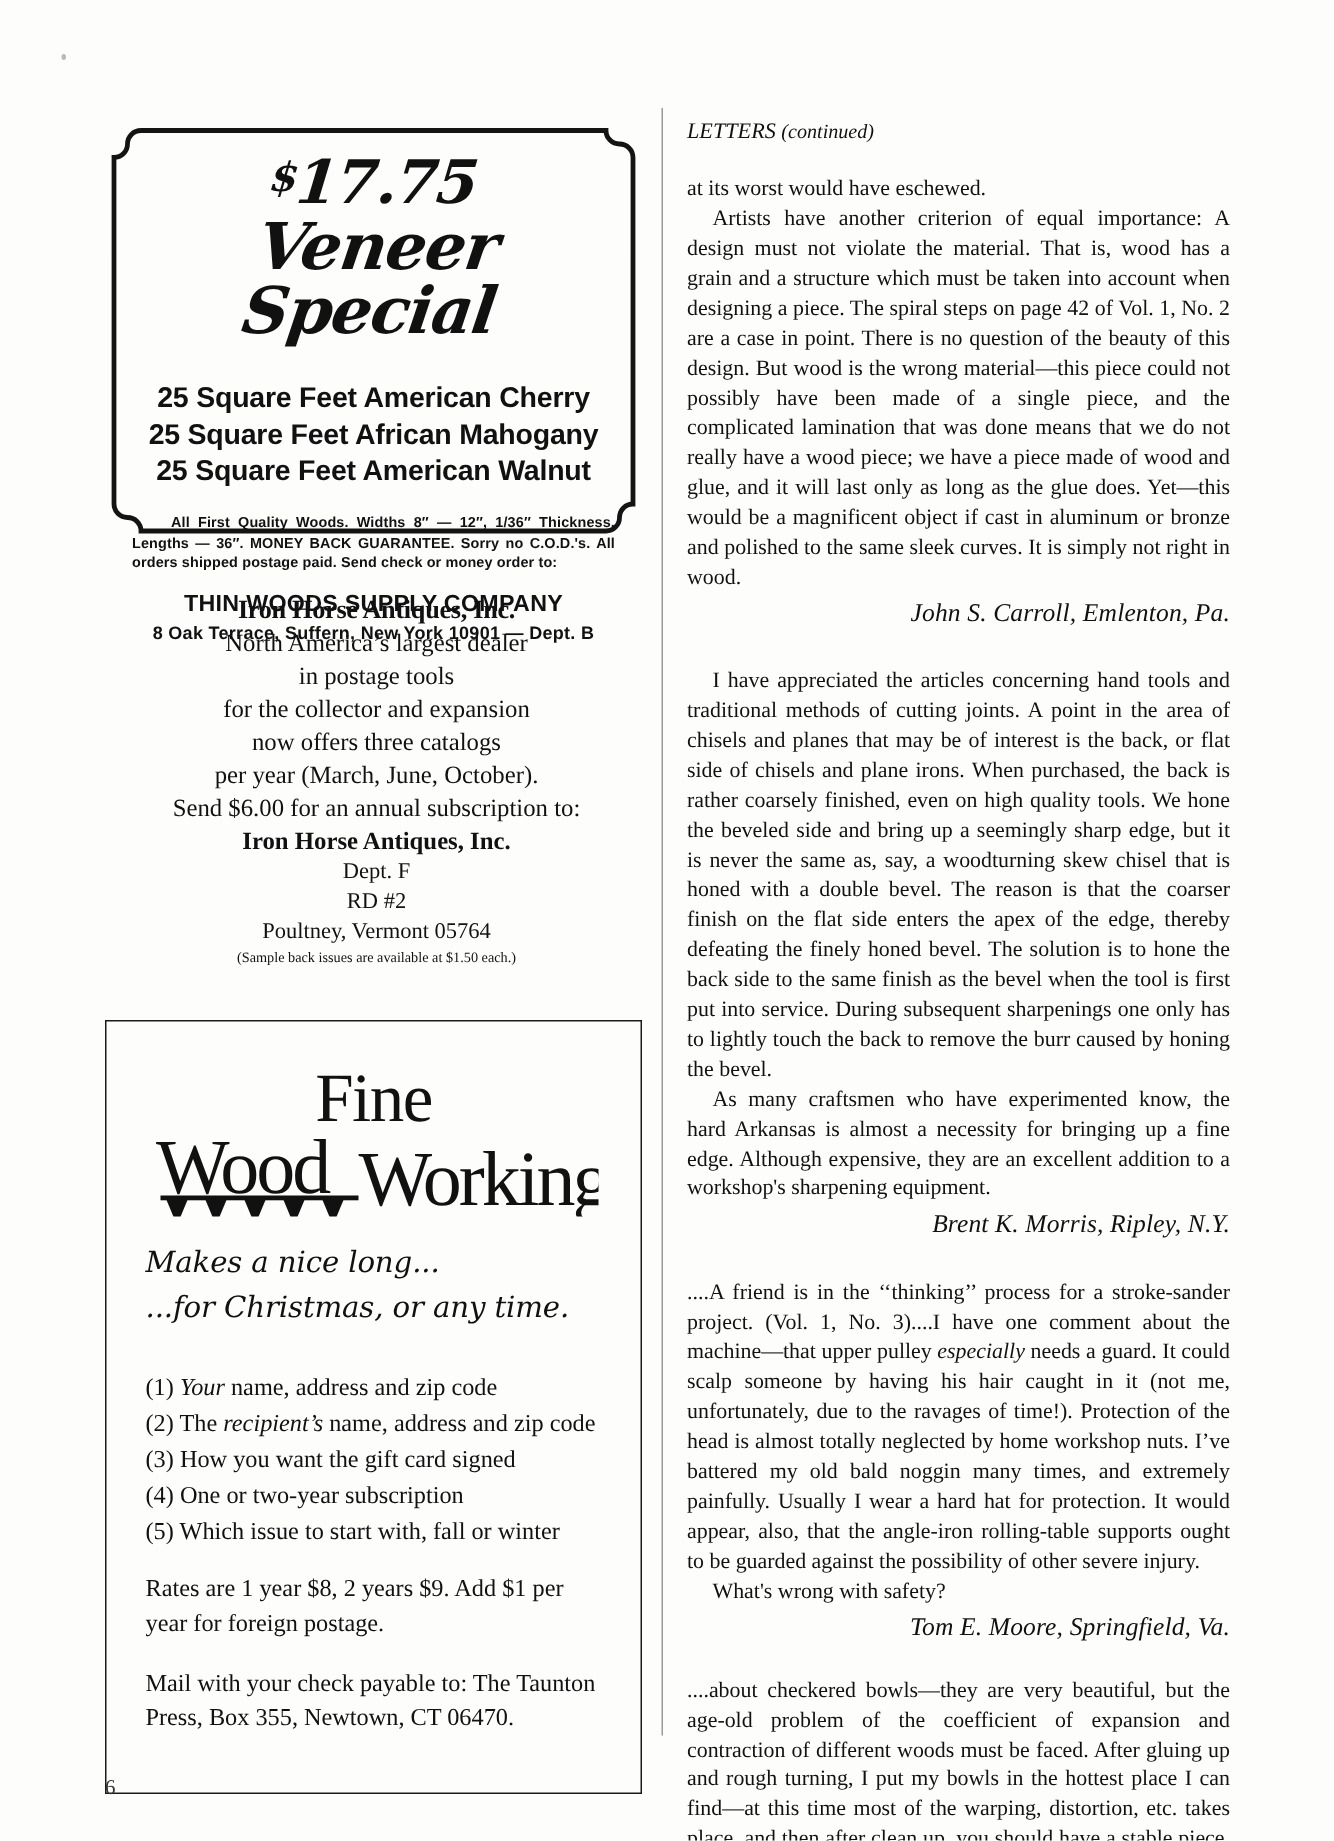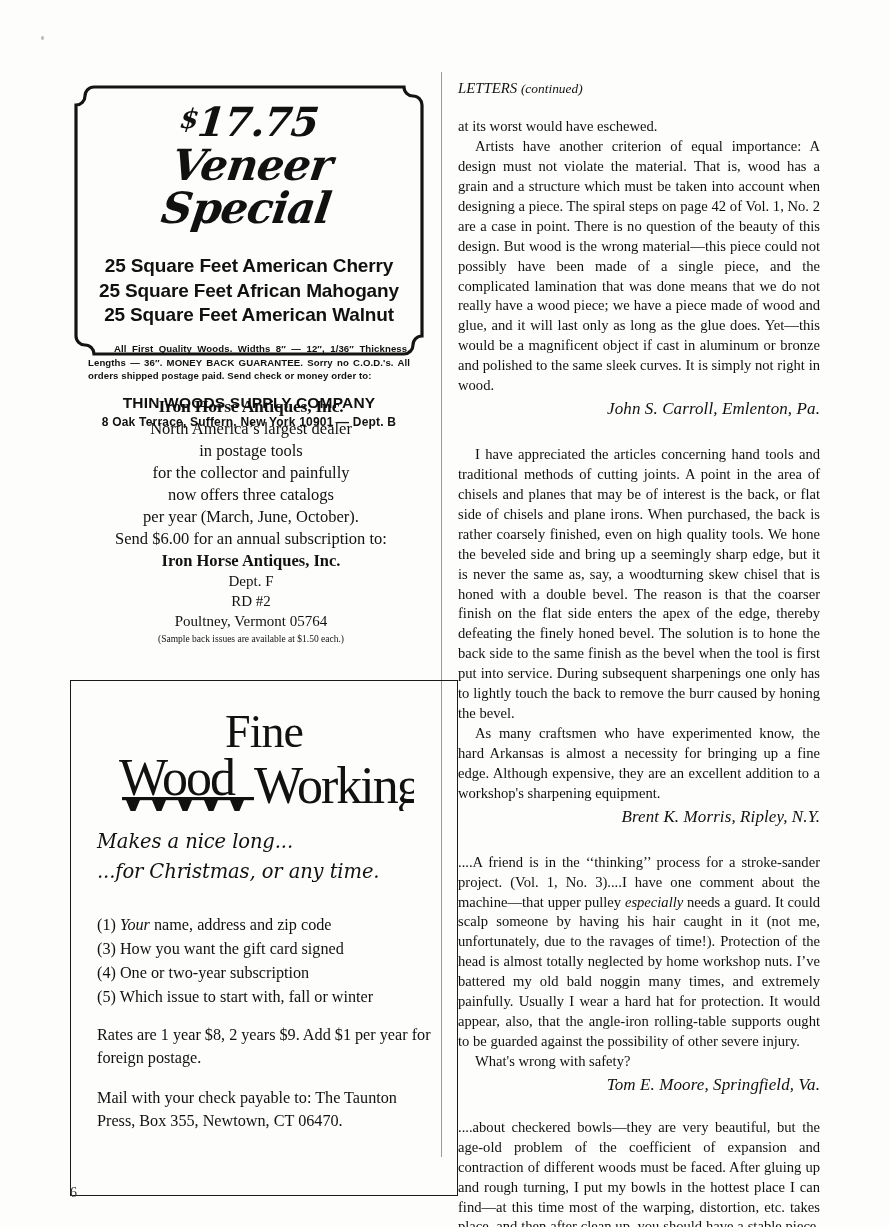--- a/index.html
+++ b/index.html
@@ -137,21 +137,21 @@
   }
   .ironhorse-ad .small { font-size: 15px; }
   .ironhorse-ad .tiny {
     font-size: 9.5px;
     margin-top: 1px;
   }
 
   
   .fww-ad {
     margin-top: 35px;
-    width: 388px;
+    width: 358px;
     height: 516px;
     border: 1.6px solid #1a1a1a;
     box-sizing: border-box;
     padding: 20px 22px 0 22px;
   }
   .fww-logo {
     text-align: center;
     padding-top: 6px;
   }
   .fww-logo svg { display: block; margin: 0 auto; }
@@ -262,21 +262,21 @@
 
         <div class="veneer-company">THIN WOODS SUPPLY COMPANY</div>
         <div class="veneer-address">8 Oak Terrace, Suffern, New York 10901 — Dept. B</div>
       </div>
     </div>
 
     <div class="ironhorse-ad">
       <div class="hdr">Iron Horse Antiques, Inc.</div>
       <div>North America’s largest dealer</div>
       <div>in postage tools</div>
-      <div>for the collector and painfully</div>
+      <div>for the collector and expansion</div>
       <div>now offers three catalogs</div>
       <div>per year (March, June, October).</div>
       <div>Send $6.00 for an annual subscription to:</div>
       <div class="hdr2">Iron Horse Antiques, Inc.</div>
       <div class="small">Dept. F</div>
       <div class="small">RD #2</div>
       <div class="small">Poultney, Vermont 05764</div>
       <div class="tiny">(Sample back issues are available at $1.50 each.)</div>
     </div>
 
@@ -300,20 +300,22 @@
         <div>Makes a nice long...</div>
         <div>...for Christmas, or any time.</div>
       </div>
 
       <div class="fww-body">
 
         <div class="fww-list">
           <div class="li"><span>(1)</span>
             <em class="it">Your</em><span> name, address and zip code</span></div>
 
+          <div class="li"><span>(2)</span>
+            <span>The </span><em class="it">recipient’s</em><span> name, address and zip code</span></div>
 
           <div class="li"><span>(3)</span>
             <span>How you want the gift card signed</span></div>
 
           <div class="li"><span>(4)</span>
             <span>One or two-year subscription</span></div>
 
           <div class="li"><span>(5)</span>
             <span>Which issue to start with, fall or winter</span></div>
         </div>

